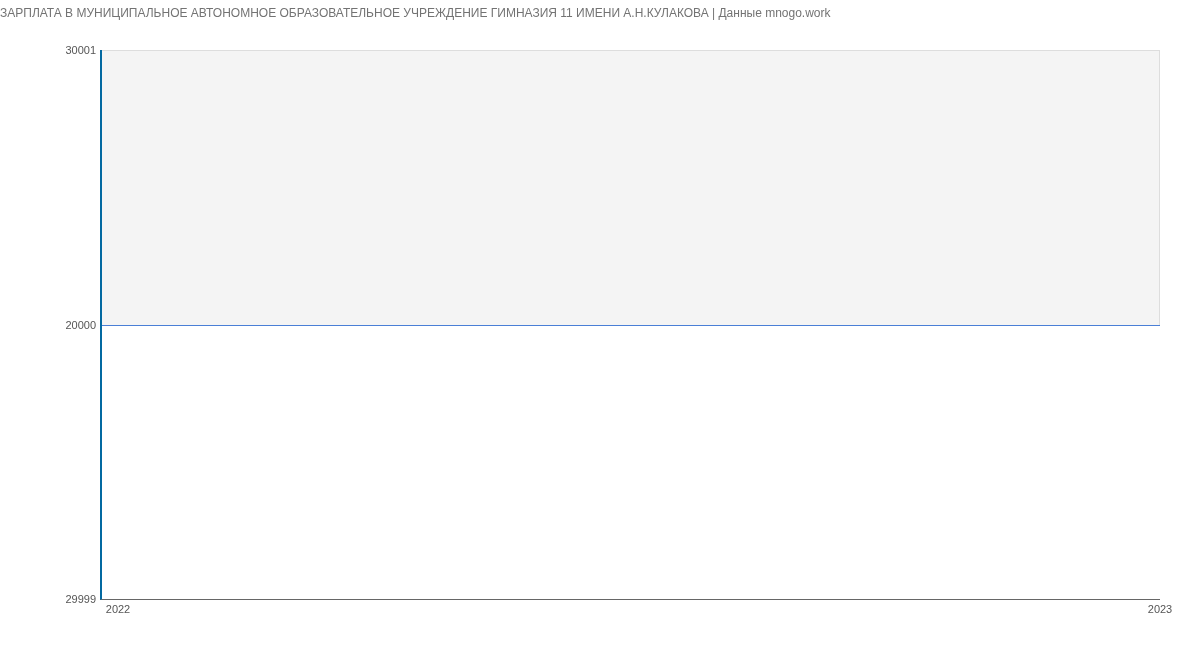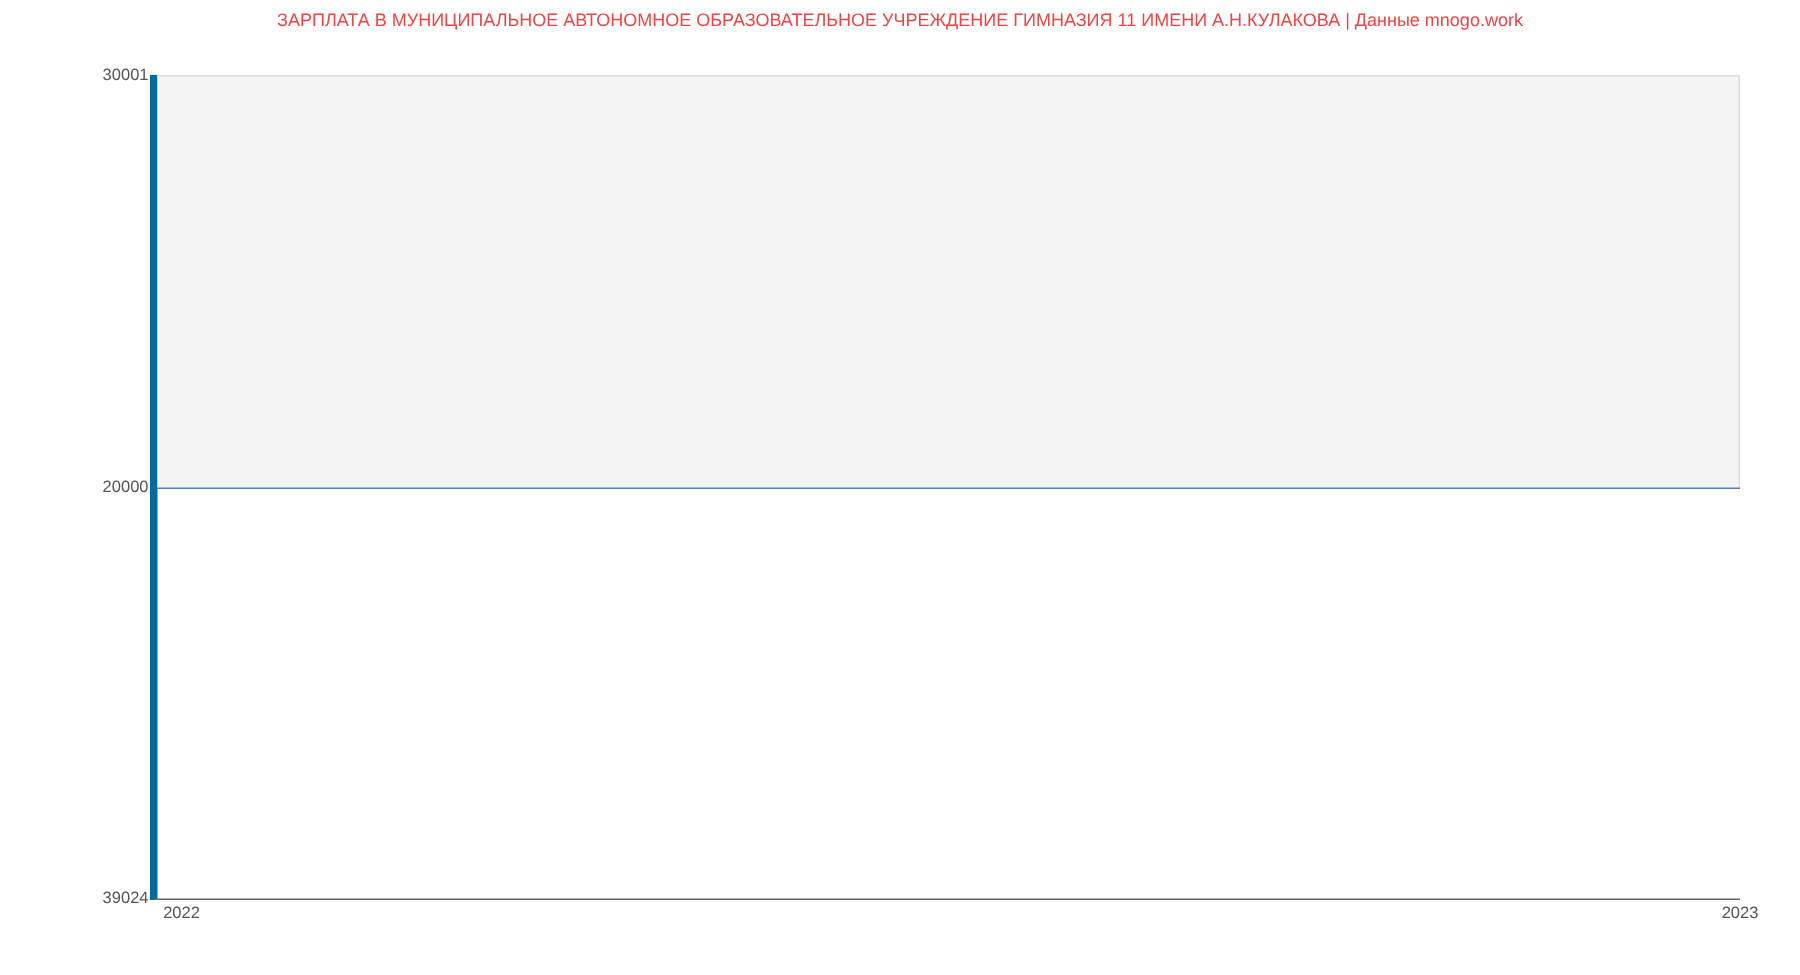--- a/index.html
+++ b/index.html
@@ -8,41 +8,41 @@
       box-sizing: border-box;
     }
     body {
       font-family: Verdana, Geneva, sans-serif;
       background: #ffffff;
       width: 1200px;
       height: 650px;
       position: relative;
     }
     .chart-title {
-      text-align: center;
+      text-align: left;
       font-size: 12px;
-      color: #ef4444;
+      color: #737373;
       padding-top: 6px;
       padding-bottom: 4px;
       font-weight: normal;
     }
     .chart-container {
       position: absolute;
       left: 100px;
       top: 50px;
       width: 1060px;
       height: 550px;
     }
     .plot-area {
       position: absolute;
       left: 0;
       top: 0;
       width: 100%;
       height: 100%;
-      border-left: 5px solid #0369a1;
+      border-left: 2px solid #0369a1;
       border-bottom: 1px solid #666;
     }
     .upper-half {
       position: absolute;
       left: 0;
       top: 0;
       width: 100%;
       height: 50%;
       background: #f4f4f4;
       border-top: 1px solid #ddd;
@@ -91,18 +91,18 @@
 
 <div class="chart-title">ЗАРПЛАТА В МУНИЦИПАЛЬНОЕ АВТОНОМНОЕ ОБРАЗОВАТЕЛЬНОЕ УЧРЕЖДЕНИЕ ГИМНАЗИЯ 11 ИМЕНИ А.Н.КУЛАКОВА | Данные mnogo.work</div>
 
 <div class="chart-container">
   <div class="plot-area">
     <div class="upper-half"></div>
     <div class="data-line"></div>
 
     <div class="y-tick y-tick-top">30001</div>
     <div class="y-tick y-tick-mid">20000</div>
-    <div class="y-tick y-tick-bot">39024</div>
+    <div class="y-tick y-tick-bot">29999</div>
 
     <div class="x-tick x-tick-left">2022</div>
     <div class="x-tick x-tick-right">2023</div>
   </div>
 </div>
 
 </body></html>

